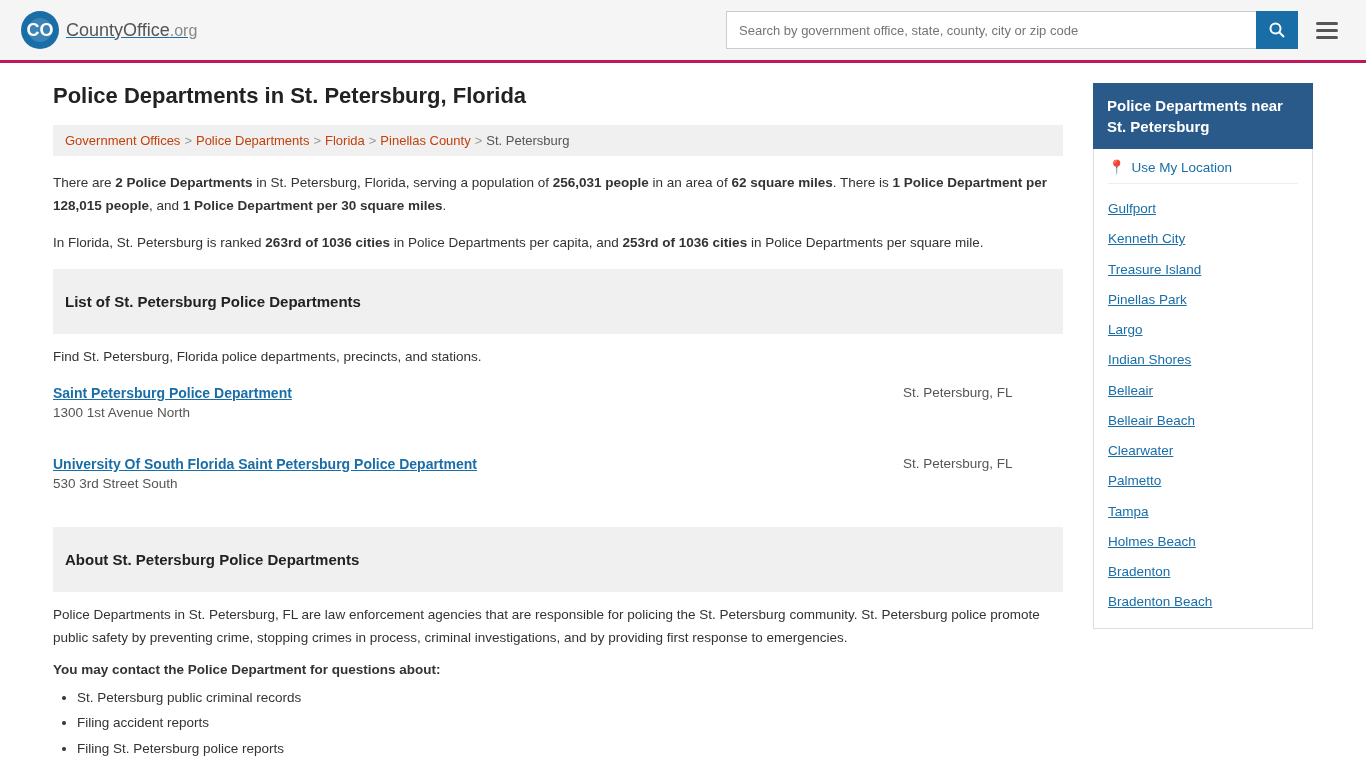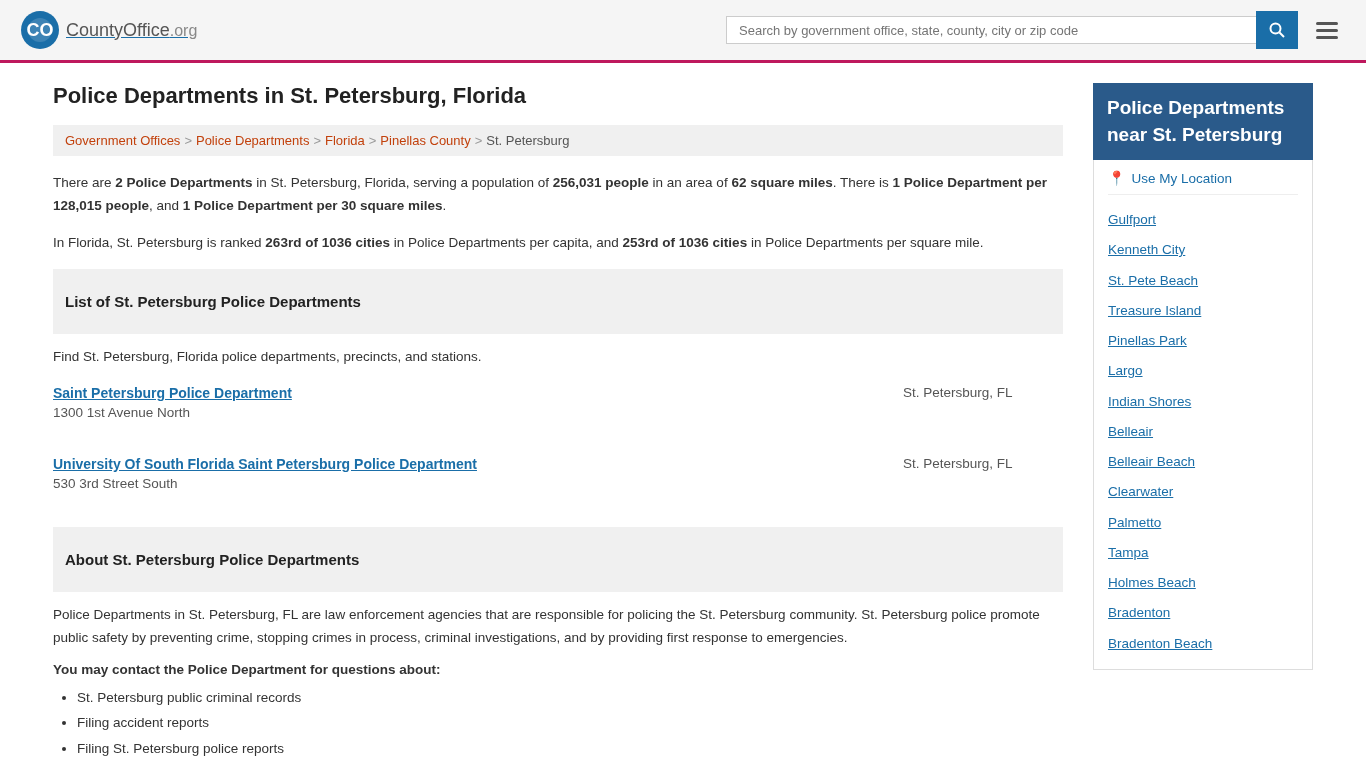--- a/index.html
+++ b/index.html
@@ -41,21 +41,21 @@
       max-width: 620px;
       margin-left: auto;
     }
     .search-input {
       flex: 1;
       padding: 8px 12px;
       border: 1px solid #ccc;
       border-right: none;
       font-size: 13px;
       outline: none;
-      height: 28px;
+      height: 38px;
     }
     .search-btn {
       background: #1a6ea8;
       border: 1px solid #1a6ea8;
       color: white;
       padding: 0 12px;
       height: 38px;
       cursor: pointer;
       display: flex;
       align-items: center;
@@ -187,21 +187,21 @@
       padding-left: 24px;
       font-size: 13.5px;
       line-height: 1.9;
     }
 
     
     .sidebar-header {
       background: #2a5a8a;
       color: white;
       padding: 12px 14px;
-      font-size: 19px;
+      font-size: 15px;
       font-weight: bold;
       margin-bottom: 0;
       line-height: 1.4;
     }
     .sidebar-body {
       border: 1px solid #ddd;
       border-top: none;
       padding: 10px 14px;
     }
     .sidebar-use-location {
@@ -325,21 +325,20 @@
 
   <aside class="sidebar">
     <div class="sidebar-header">Police Departments near St. Petersburg</div>
     <div class="sidebar-body">
       <div class="sidebar-use-location">
         <span class="pin-icon">📍</span>
         <span>Use My Location</span>
       </div>
       <a class="sidebar-link" href="#">Gulfport</a>
       <a class="sidebar-link" href="#">Kenneth City</a>
-      <a class="sidebar-link" href="#">St. Pete Beach</a>
       <a class="sidebar-link" href="#">Treasure Island</a>
       <a class="sidebar-link" href="#">Pinellas Park</a>
       <a class="sidebar-link" href="#">Largo</a>
       <a class="sidebar-link" href="#">Indian Shores</a>
       <a class="sidebar-link" href="#">Belleair</a>
       <a class="sidebar-link" href="#">Belleair Beach</a>
       <a class="sidebar-link" href="#">Clearwater</a>
       <a class="sidebar-link" href="#">Palmetto</a>
       <a class="sidebar-link" href="#">Tampa</a>
       <a class="sidebar-link" href="#">Holmes Beach</a>

